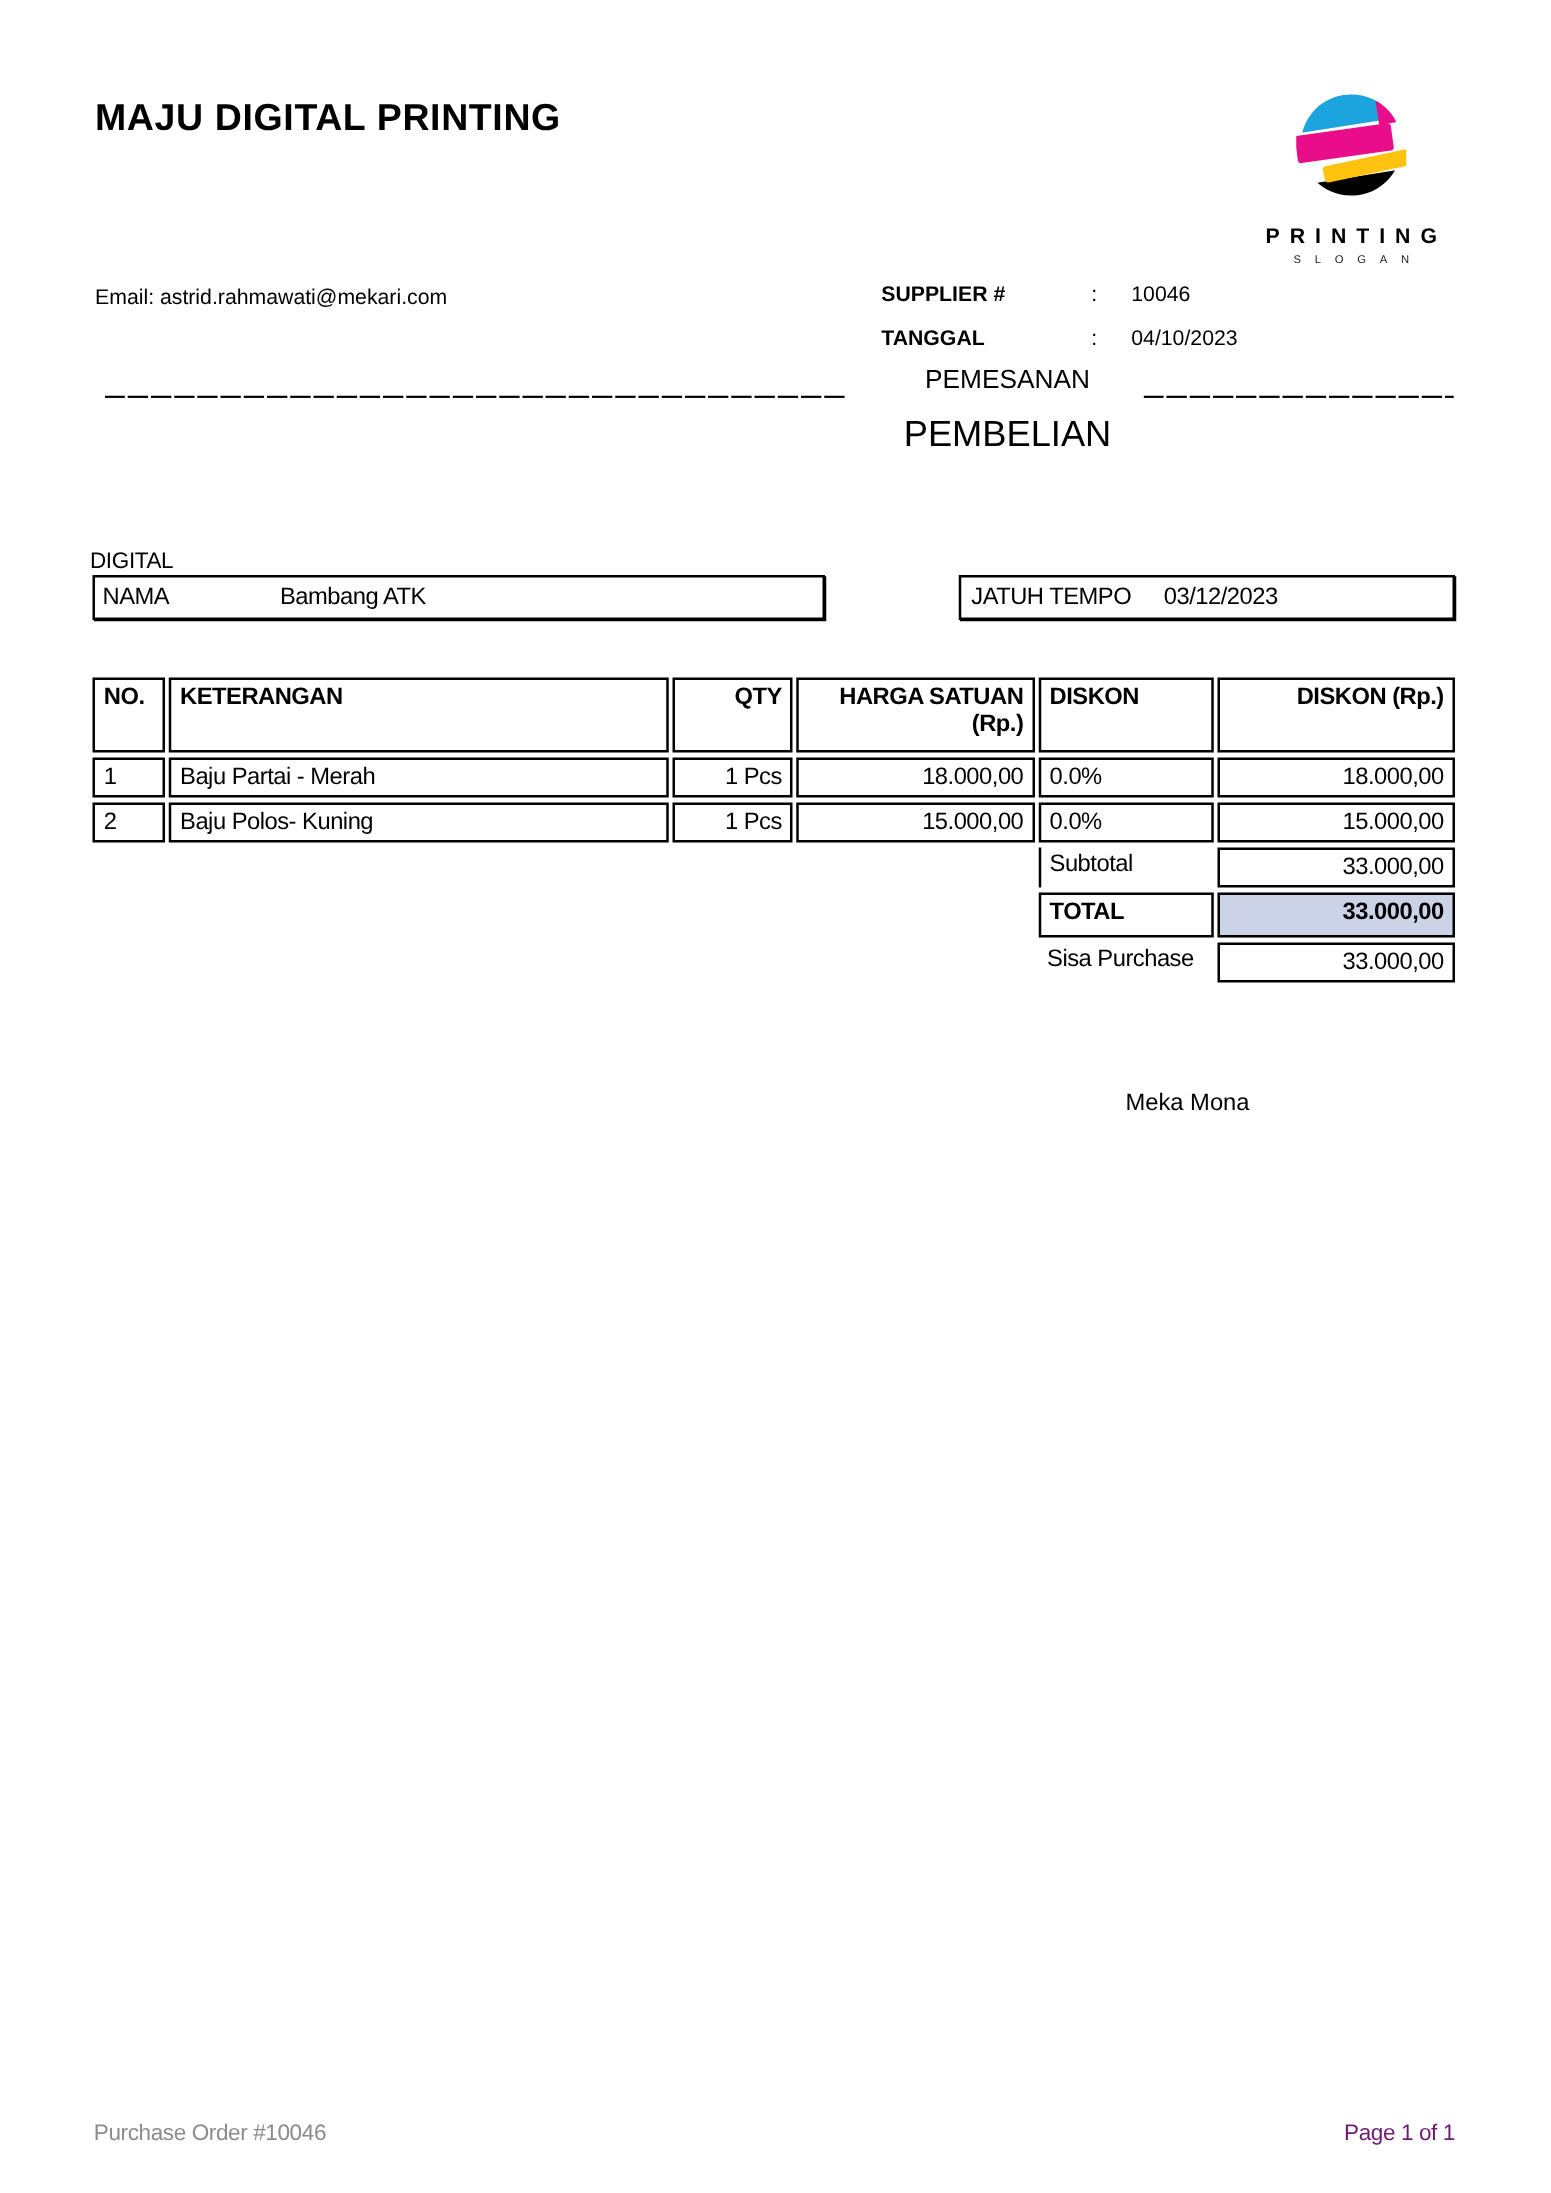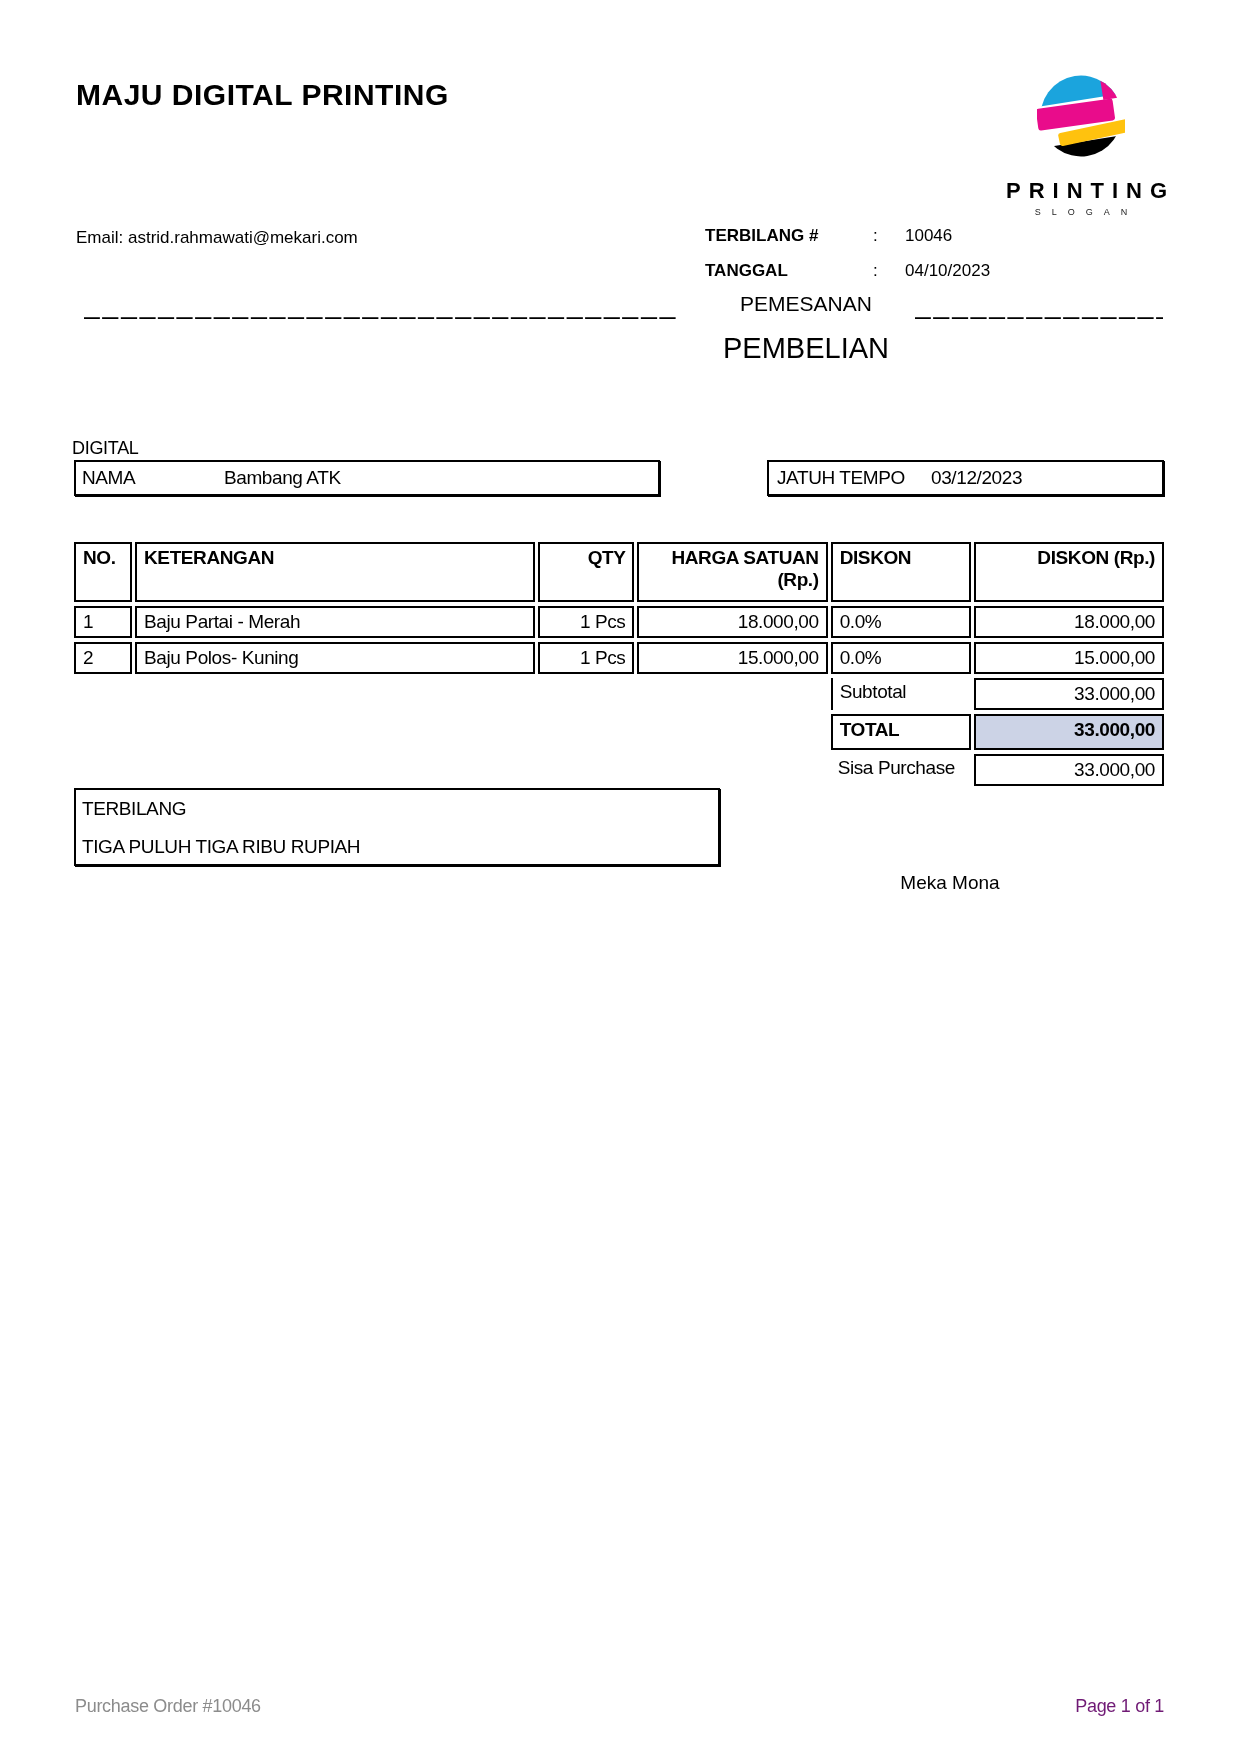--- a/index.html
+++ b/index.html
@@ -16,21 +16,21 @@
 
   
   .company-title {
     left: 76px; top: 78px;
     font-size: 30px; font-weight: bold; letter-spacing: 0.5px;
   }
   .logo-block { left: 998px; top: 72px; width: 166px; text-align: center; }
   .logo-svg { width: 88px; height: 88px; display: inline-block; }
   .logo-brand {
     margin-top: 14px;
-    font-size: 22px; font-weight: 600; letter-spacing: 8px;
+    font-size: 17px; font-weight: 600; letter-spacing: 8px;
     white-space: nowrap; text-indent: 8px;
   }
   .logo-slogan {
     margin-top: 3px;
     font-size: 9px; letter-spacing: 11px; color: #1a1a1a;
     white-space: nowrap; text-indent: 11px;
   }
 
   .email-line { left: 76px; top: 228px; font-size: 17px; }
 
@@ -131,21 +131,21 @@
       </g>
     </svg>
     <div class="logo-brand">PRINTING</div>
     <div class="logo-slogan">SLOGAN</div>
   </div>
 
   <div class="abs email-line">Email: astrid.rahmawati@mekari.com</div>
 
   <div class="abs order-info">
     <div class="order-row">
-      <span class="order-label">TERBILANG #</span>
+      <span class="order-label">SUPPLIER #</span>
       <span class="order-sep">:</span>
       <span class="order-value">10046</span>
     </div>
     <div class="order-row">
       <span class="order-label">TANGGAL</span>
       <span class="order-sep">:</span>
       <span class="order-value">04/10/2023</span>
     </div>
   </div>
 
@@ -221,23 +221,19 @@
       <td class="nb"></td>
       <td class="nb"></td>
       <td class="nb"></td>
       <td class="nb"></td>
       <td class="sum-label-sisa ta-l">Sisa Purchase</td>
       <td class="sum-value ta-r">33.000,00</td>
     </tr>
   </tbody>
     </table>
 
-  <div class="abs terbilang-box">
-    <div>TERBILANG</div>
-    <div>TIGA PULUH TIGA RIBU RUPIAH</div>
-  </div>
 
   <div class="abs signature-name">Meka Mona</div>
 
   <div class="abs footer-left" id="footer-left" style="color: rgb(140, 140, 140);">Purchase Order #10046</div>
   <div class="abs footer-right" id="footer-right" style="color: #701a75;">Page 1 of 1</div>
 
 </div>
 
 </body></html>

